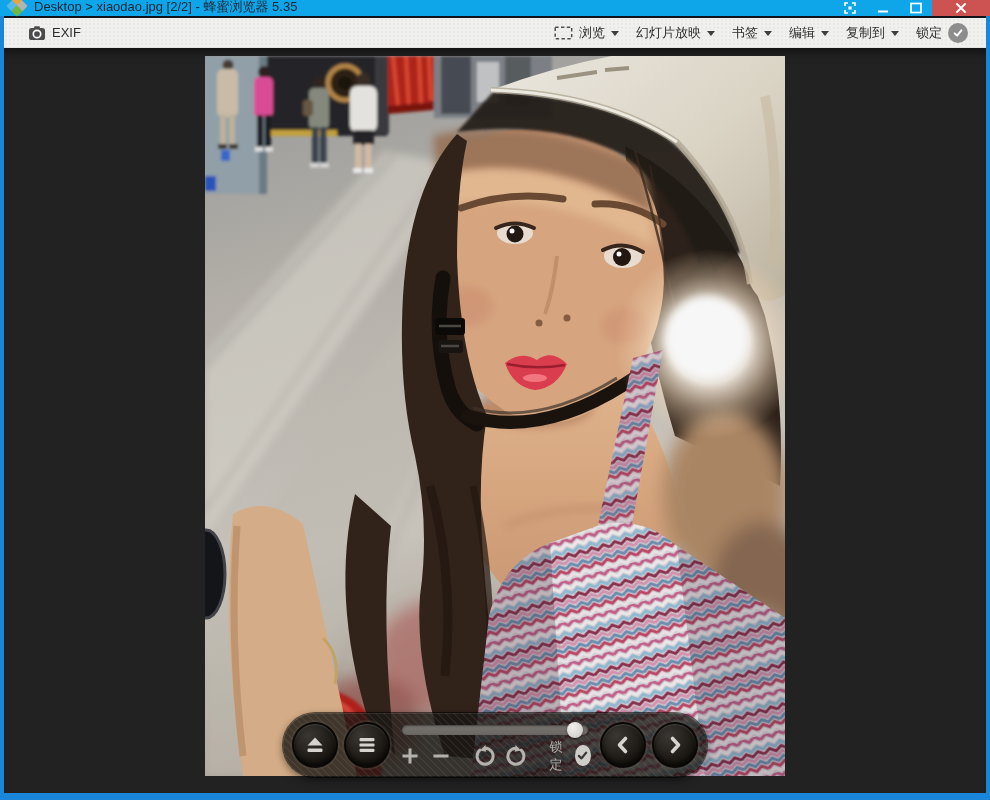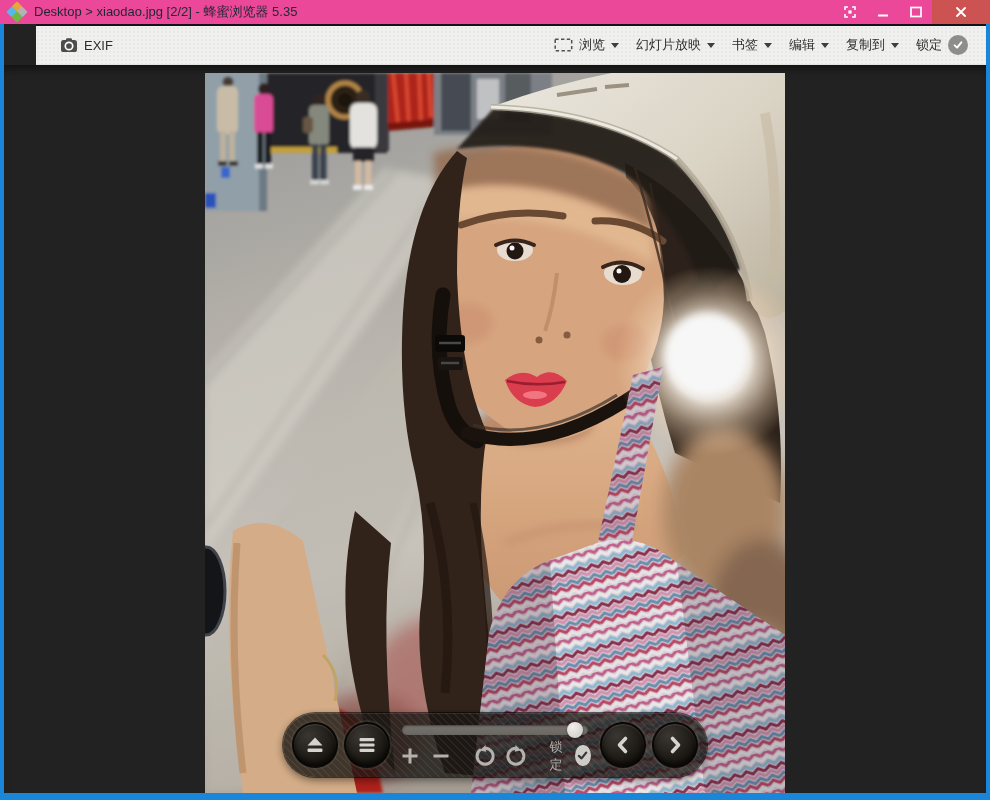--- a/index.html
+++ b/index.html
@@ -2,42 +2,42 @@
 <html><head>
 <meta charset="utf-8">
 <style>
   * { margin:0; padding:0; box-sizing:border-box; }
   html,body { width:990px; height:800px; overflow:hidden; background:#222;
               font-family:"Liberation Sans","DejaVu Sans",sans-serif; }
 
   .window { width:990px; height:800px; display:flex; flex-direction:column; }
 
   
-  .titlebar { height:24px; background:#ec4899; display:flex; align-items:center;
+  .titlebar { height:16px; background:#0ea5e9; display:flex; align-items:flex-end;
               padding-left:7px; flex:0 0 auto; }
   .logo { width:20px; height:20px; position:relative; margin-right:7px; flex:0 0 auto; }
   .logo i { position:absolute; width:8px; height:8px; transform:rotate(45deg); border-radius:1px; }
   .logo .d1 { left:6px; top:1px;  background:#e9a53c; }
   .logo .d2 { left:1px; top:6px;  background:#57b8ec; }
   .logo .d3 { left:11px; top:6px; background:#b3b3b3; }
   .logo .d4 { left:6px; top:11px; background:#6fb844; }
   .title-text { font-size:13px; color:#1d2733; white-space:nowrap; }
   .win-controls { margin-left:auto; height:100%; display:flex; align-items:stretch; }
   .wbtn { width:33px; display:flex; align-items:center; justify-content:center; cursor:default; }
   .wbtn.close { width:58px; background:#cd5353; }
 
   
   .frame { flex:1 1 auto; display:flex; flex-direction:column; min-height:0;
            border-left:4px solid #1a86d9; border-right:4px solid #1a86d9;
            border-bottom:7px solid #1a86d9; }
-  .menubar { height:41px; flex:0 0 auto; background:#f0f0ee;
+  .menubar { height:32px; flex:0 0 auto; background:#f0f0ee;
              background-image:radial-gradient(rgba(0,0,0,0.035) 1px, transparent 1px);
              background-size:4px 4px;
              border-top:2px solid #121318; border-bottom:1px solid #e2e2e0;
-             display:flex; align-items:center; padding:0 18px 0 24px;margin-left:32px; }
+             display:flex; align-items:center; padding:0 18px 0 24px; }
   .menu-item { display:flex; align-items:center; gap:6px; font-size:13px; color:#2e2e2e;
                cursor:default; white-space:nowrap; }
   .menu-right { margin-left:auto; display:flex; align-items:center; gap:17px; }
   .caret { width:0; height:0; border-left:4.5px solid transparent;
            border-right:4.5px solid transparent; border-top:5px solid #3e3e3e; margin-top:1px; }
   .check-circle { width:20px; height:20px; border-radius:50%; background:#8d8d8d;
                   display:flex; align-items:center; justify-content:center; }
 
   
   .viewer { flex:1 1 auto; position:relative; background:#222; overflow:hidden;

